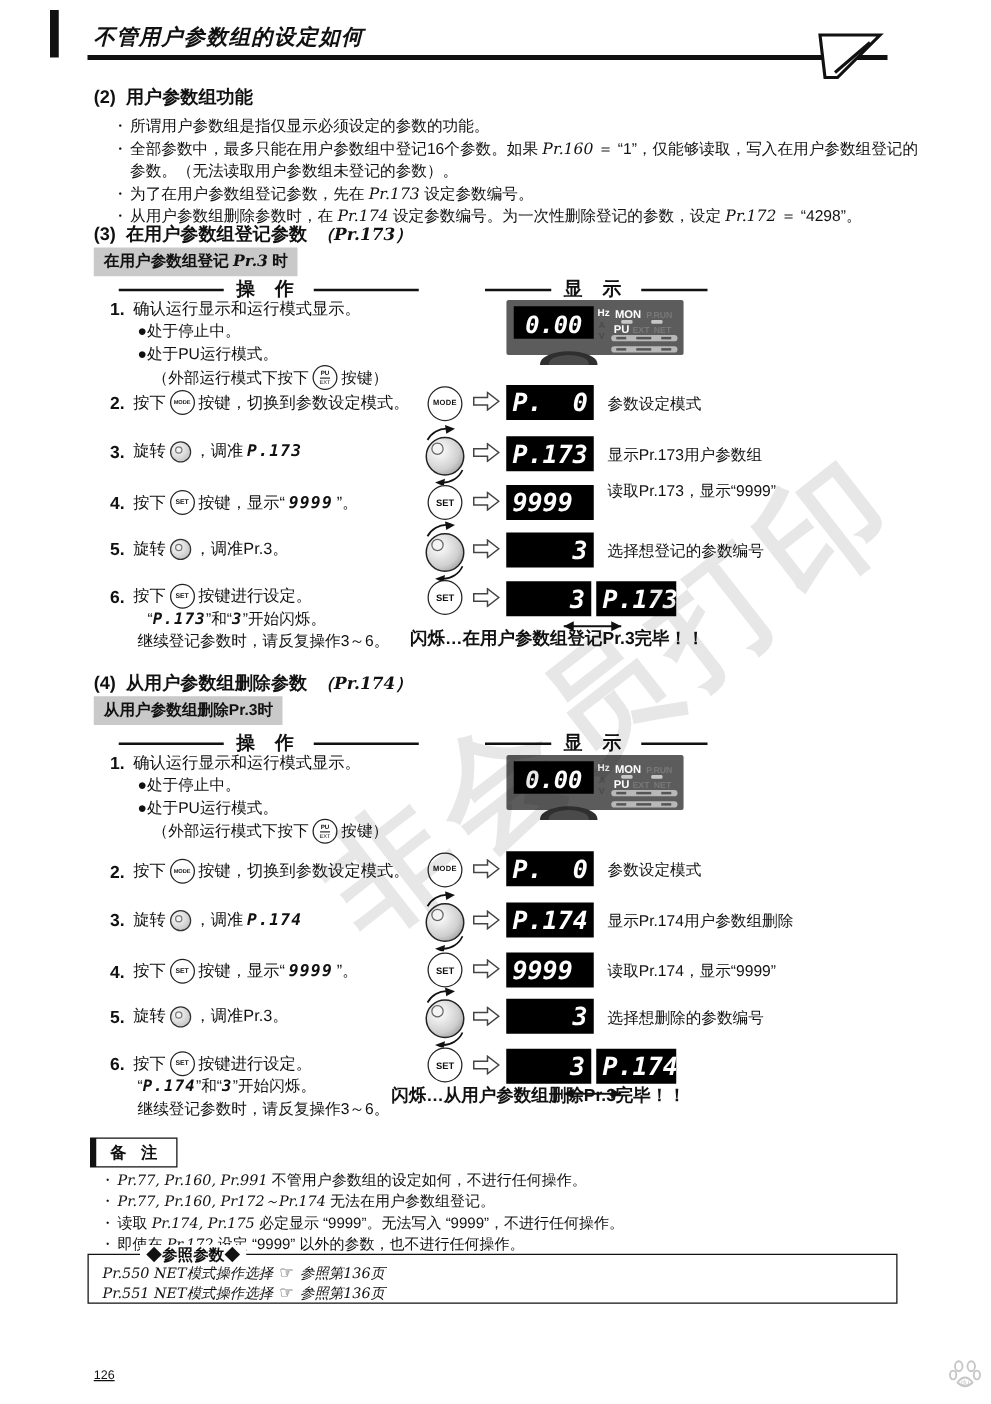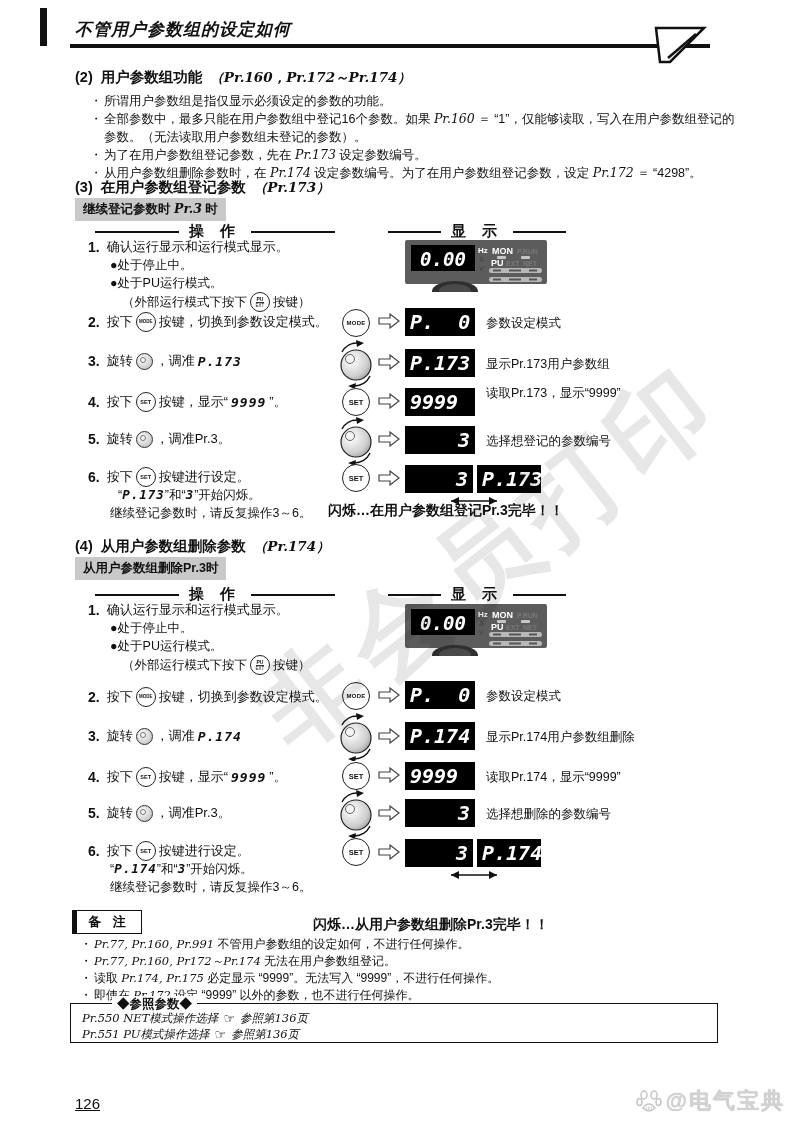--- a/index.html
+++ b/index.html
@@ -52,21 +52,21 @@
   
   .note-label{width:64px;height:22px;border:1.5px solid #111;border-left:5px solid #111;
       display:flex;align-items:center;justify-content:center;font-weight:bold;font-size:13px;letter-spacing:4px;}
   .note-items{width:655px;font-size:12px;line-height:17px;}
   .note-items .pr{font-size:11.5px;}
   
   .refbox{border:1.5px solid #111;width:648px;height:40px;box-sizing:border-box;}
   .refbox-title{background:#fff;padding:0 5px;font-weight:bold;font-size:12.5px;}
   .refrow{font-size:11.5px;display:flex;align-items:center;gap:5px;white-space:nowrap;}
   .hand{font-size:13px;font-family:"DejaVu Sans",sans-serif;}
-  .pagenum{font-size:15px;text-decoration:underline;}
+  .pagenum{font-size:10px;text-decoration:underline;}
   
   .wm-diag{left:150px;top:490px;width:680px;text-align:center;font-size:100px;font-weight:bold;
       letter-spacing:10px;color:#cfcfcf;opacity:.5;transform:rotate(-38deg);
       mix-blend-mode:multiply;pointer-events:none;white-space:nowrap;}
   .wm-credit{right:8px;top:1086px;display:flex;align-items:center;gap:4px;color:#c9c9c9;}
   .wm-credit .txt{font-size:22px;font-weight:bold;letter-spacing:2px;color:#d2d2d2;
       text-shadow:0 0 1px #bbb;}
 </style>
 </head>
 <body>
@@ -85,47 +85,46 @@
 <div class="abs doc-title">不管用户参数组的设定如何</div>
 <div class="abs title-rule"></div>
 <svg class="abs" style="left:652px;top:26px" width="58" height="40">
   <path d="M4,2 H52 L18,36 H8 Z" fill="#fff" stroke="#111" stroke-width="2.5"></path>
   <path d="M44,8 L16,32" stroke="#111" stroke-width="2.5" fill="none"></path>
 </svg>
 
 <div class="abs sec-head" style="left:75px;top:68px">
   <span>(2)</span>
   <span>用户参数组功能</span>
-  <span class="pr">（Pr.160，Pr.172～Pr.174）</span>
 </div>
 <div class="abs bullets" style="left:88px;top:92px">
   <div class="bullet-row">
       <span class="bullet-mark">・</span>
       <span class="bullet-text"><span>所谓用户参数组是指仅显示必须设定的参数的功能。</span></span>
     </div>
   <div class="bullet-row">
       <span class="bullet-mark">・</span>
       <span class="bullet-text"><span>全部参数中，最多只能在用户参数组中登记16个参数。如果 </span><span class="pr">Pr.160</span><span> ＝ “1”，仅能够读取，写入在用户参数组登记的参数。（无法读取用户参数组未登记的参数）。</span></span>
     </div>
   <div class="bullet-row">
       <span class="bullet-mark">・</span>
       <span class="bullet-text"><span>为了在用户参数组登记参数，先在 </span><span class="pr">Pr.173</span><span> 设定参数编号。</span></span>
     </div>
   <div class="bullet-row">
       <span class="bullet-mark">・</span>
-      <span class="bullet-text"><span>从用户参数组删除参数时，在 </span><span class="pr">Pr.174</span><span> 设定参数编号。为了在用户参数组登记参数，设定 </span><span class="pr">Pr.172</span><span> ＝ “4298”。</span></span>
+      <span class="bullet-text"><span>从用户参数组删除参数时，在 </span><span class="pr">Pr.174</span><span> 设定参数编号。为一次性删除登记的参数，设定 </span><span class="pr">Pr.172</span><span> ＝ “4298”。</span></span>
     </div>
 </div>
 
 <div class="abs sec-head" style="left:75px;top:178px">
   <span>(3)</span>
   <span>在用户参数组登记参数</span>
   <span class="pr">（Pr.173）</span>
 </div>
-<div class="abs graylabel" style="left:75px;top:198px"><span>继续登记参数时 </span><span class="pr">Pr.3</span><span> 时</span></div>
+<div class="abs graylabel" style="left:75px;top:198px"><span>在用户参数组登记 </span><span class="pr">Pr.3</span><span> 时</span></div>
 
 <div class="abs colhead" style="left:95px;top:222px;width:240px">
   <span class="rule"></span>
     <span class="txt">操 作</span>
     <span class="rule"></span>
 </div>
 <div class="abs colhead" style="left:388px;top:222px;width:178px">
   <span class="rule"></span>
     <span class="txt">显 示</span>
     <span class="rule"></span>
@@ -434,21 +433,21 @@
 <svg class="abs" style="left:378px;top:844px" width="22" height="16">
     <path d="M1,5 H12 V1 L21,8 L12,15 V11 H1 Z" fill="#fff" stroke="#444" stroke-width="1.2"></path>
   </svg>
 <div class="abs seg-disp right" style="left:405px;top:839px;width:68px">3</div>
 <div class="abs seg-disp" style="left:477px;top:839px;width:64px">P.174</div>
 <svg class="abs" style="left:443px;top:869px" width="62" height="12">
   <line x1="8" y1="6" x2="54" y2="6" stroke="#111" stroke-width="1.5"></line>
   <polygon points="8,6 16,2 16,10" fill="#111"></polygon>
     <polygon points="54,6 46,2 46,10" fill="#111"></polygon>
 </svg>
-<div class="abs flash" style="left:313px;top:916px">闪烁…从用户参数组删除Pr.3完毕！！</div>
+<div class="abs flash" style="left:313px;top:868px">闪烁…从用户参数组删除Pr.3完毕！！</div>
 
 <div class="abs note-label" style="left:72px;top:910px">备 注</div>
 <div class="abs note-items" style="left:78px;top:936px">
   <div class="bullet-row">
       <span class="bullet-mark">・</span>
       <span class="bullet-text"><span class="pr">Pr.77, Pr.160, Pr.991</span><span> 不管用户参数组的设定如何，不进行任何操作。</span></span>
     </div>
   <div class="bullet-row">
       <span class="bullet-mark">・</span>
       <span class="bullet-text"><span class="pr">Pr.77, Pr.160, Pr172～Pr.174</span><span> 无法在用户参数组登记。</span></span>
@@ -464,31 +463,30 @@
 </div>
 
 <div class="abs refbox" style="left:70px;top:1003px"></div>
 <span class="abs refbox-title" style="left:112px;top:996px">◆参照参数◆</span>
 <div class="abs refrow pr" style="left:82px;top:1011px">
   <span>Pr.550 NET模式操作选择</span>
   <span class="hand">☞</span>
   <span>参照第136页</span>
 </div>
 <div class="abs refrow pr" style="left:82px;top:1027px">
-  <span>Pr.551 PU模式操作选择</span>
+  <span>Pr.551 NET模式操作选择</span>
   <span class="hand">☞</span>
   <span>参照第136页</span>
 </div>
 
 <div class="abs pagenum" style="left:75px;top:1095px">126</div>
 
 <div class="abs wm-diag">非会员打印</div>
 <div class="abs wm-credit">
   <svg width="26" height="26">
     <ellipse cx="8" cy="7" rx="3" ry="4" fill="none" stroke="#c6c6c6" stroke-width="1.5"></ellipse>
     <ellipse cx="18" cy="7" rx="3" ry="4" fill="none" stroke="#c6c6c6" stroke-width="1.5"></ellipse>
     <ellipse cx="3.5" cy="14" rx="2.5" ry="3.5" fill="none" stroke="#c6c6c6" stroke-width="1.5"></ellipse>
     <ellipse cx="22.5" cy="14" rx="2.5" ry="3.5" fill="none" stroke="#c6c6c6" stroke-width="1.5"></ellipse>
     <path d="M7,20 Q13,12 19,20 Q13,26 7,20 Z" fill="none" stroke="#c6c6c6" stroke-width="1.5"></path>
     <text x="13" y="22" text-anchor="middle" font-size="6" fill="#c6c6c6">du</text>
   </svg>
-  <span class="txt">@电气宝典</span>
 </div>
 
 </body></html>

